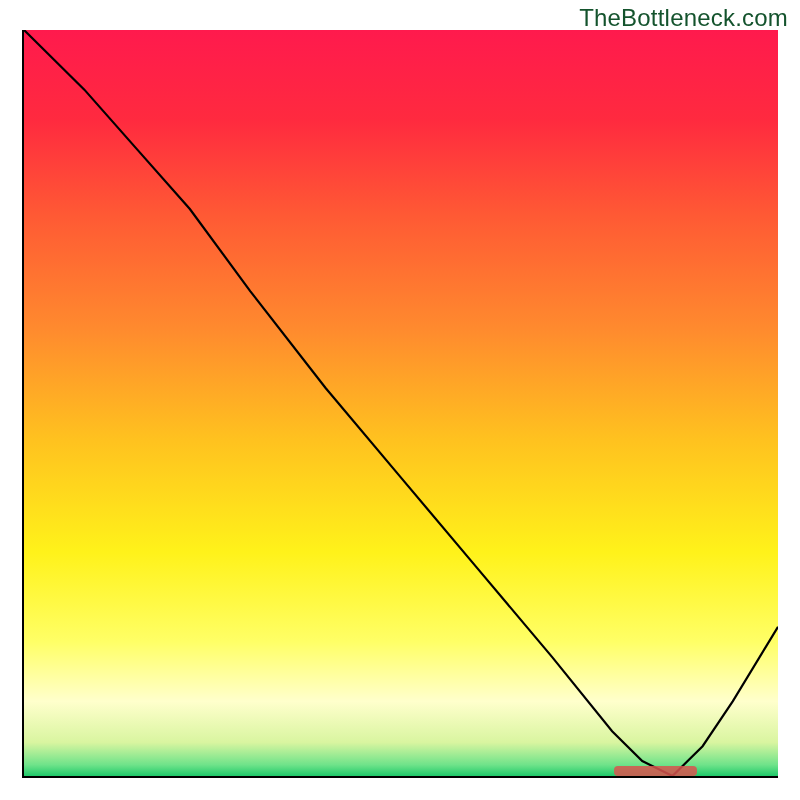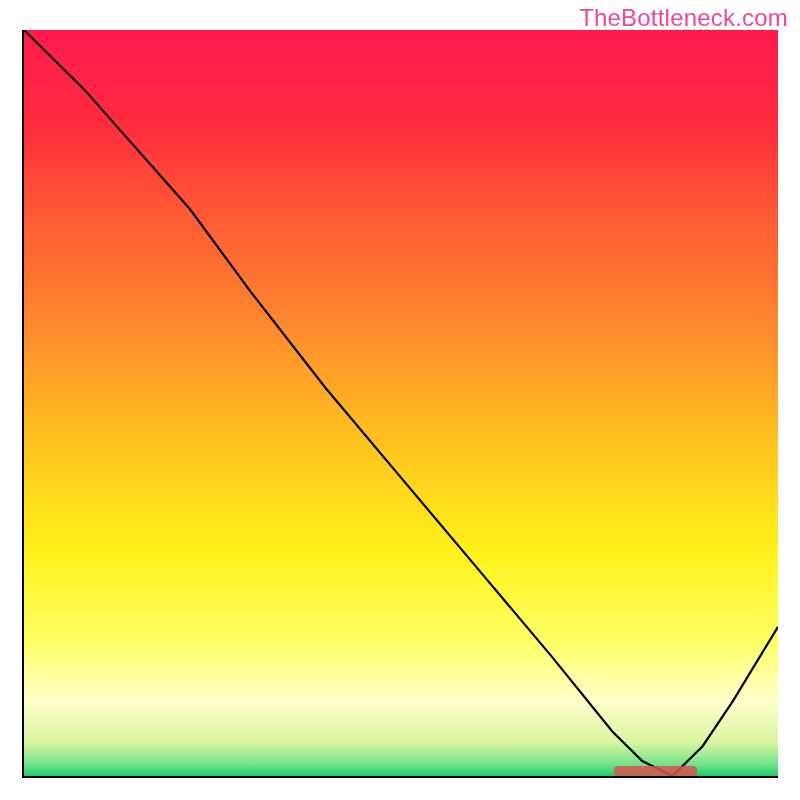--- a/index.html
+++ b/index.html
@@ -14,21 +14,21 @@
   .canvas {
     position: relative;
     width: 800px;
     height: 800px;
   }
   .watermark {
     position: absolute;
     top: 4px;
     right: 12px;
     font-size: 24px;
-    color: #ec4899;
+    color: #14532d;
     font-weight: 400;
     letter-spacing: 0.2px;
   }
   .plot-frame {
     position: absolute;
     left: 22px;
     top: 30px;
     width: 756px;
     height: 748px;
     border-left: 2px solid #000;

